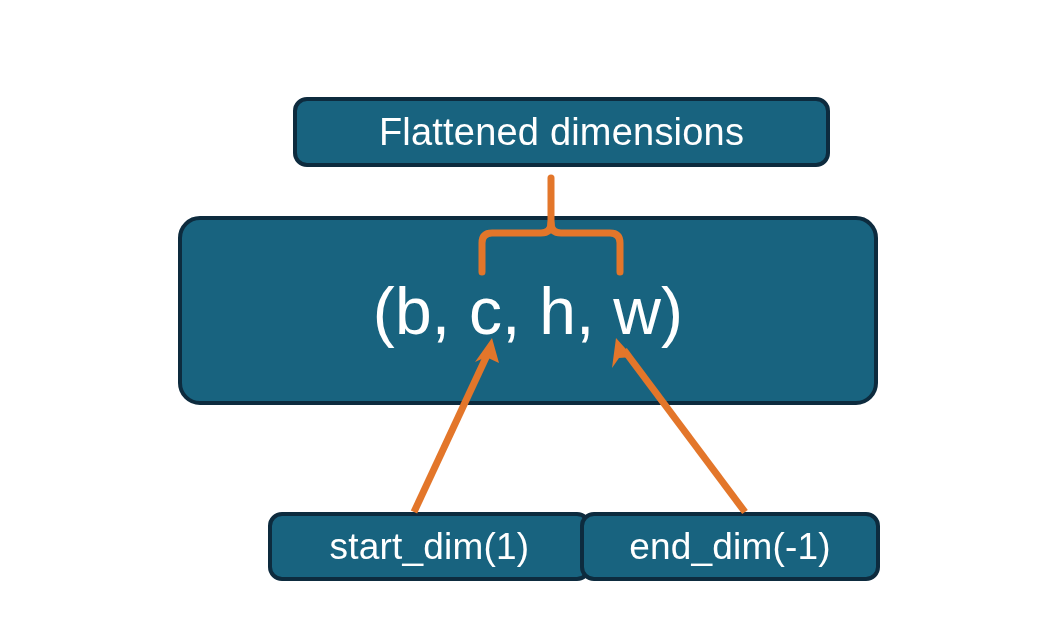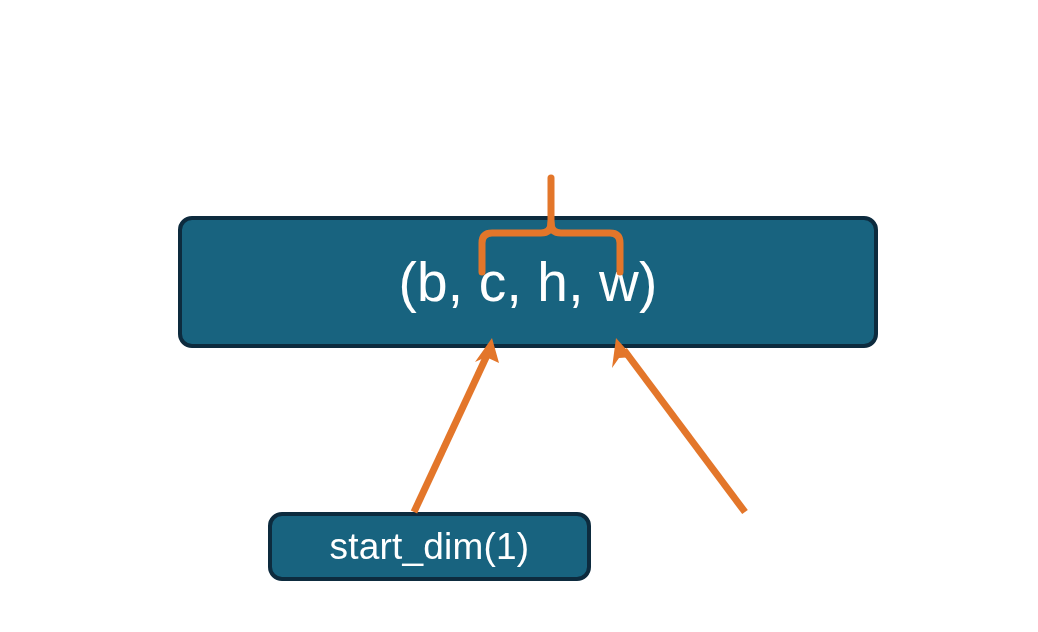--- a/index.html
+++ b/index.html
@@ -36,23 +36,23 @@
     left: 293px;
     top: 97px;
     width: 537px;
     height: 70px;
     font-size: 38px;
   }
   #box-tuple {
     left: 178px;
     top: 216px;
     width: 700px;
-    height: 132px;
-    font-size: 55px;
-    border-radius: 14px;
+    height: 189px;
+    font-size: 66px;
+    border-radius: 22px;
   }
   #box-start-dim {
     left: 268px;
     top: 512px;
     width: 323px;
     height: 69px;
     font-size: 37px;
   }
   #box-end-dim {
     left: 580px;
@@ -85,29 +85,35 @@
   }
   .arrow-head {
     fill: #e3762a;
   }
 </style>
 </head>
 <body>
 
 <div id="canvas">
 
+  <div class="node-box" id="box-flattened">
+    <span>Flattened dimensions</span>
+  </div>
 
   <div class="node-box" id="box-tuple">
     <span>(b, c, h, w)</span>
   </div>
 
   <div class="node-box" id="box-start-dim">
     <span>start_dim(1)</span>
   </div>
 
+  <div class="node-box" id="box-end-dim">
+    <span>end_dim(-1)</span>
+  </div>
 
   <svg id="overlay-svg" viewBox="0 0 1038 632">
 
     <g>
       <path class="brace-path" d="M 482 272
                L 482 243
                Q 482 233 492 233
                L 541 233
                Q 551 233 551 223
                Q 551 233 561 233

